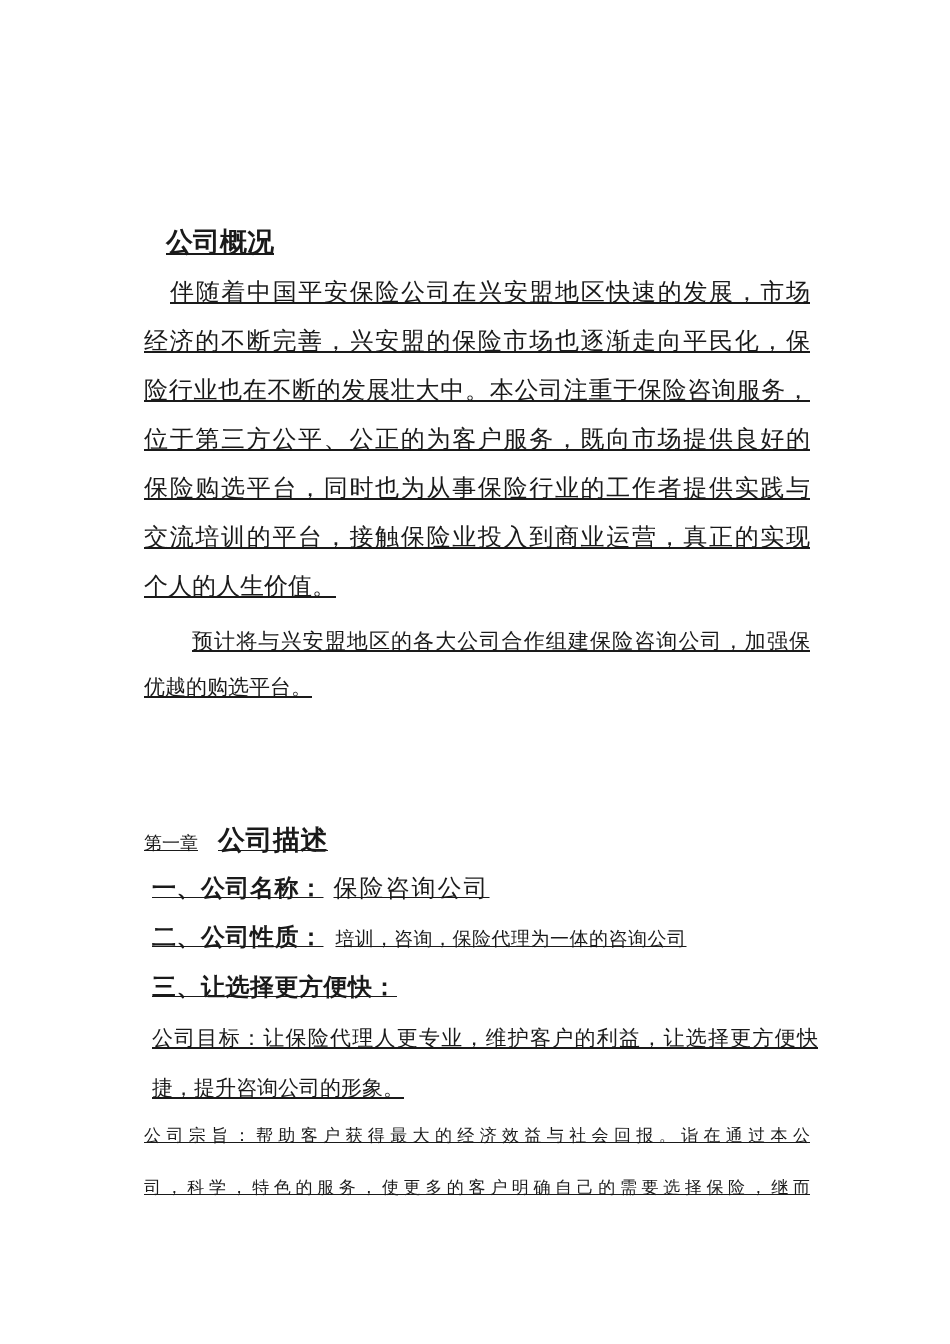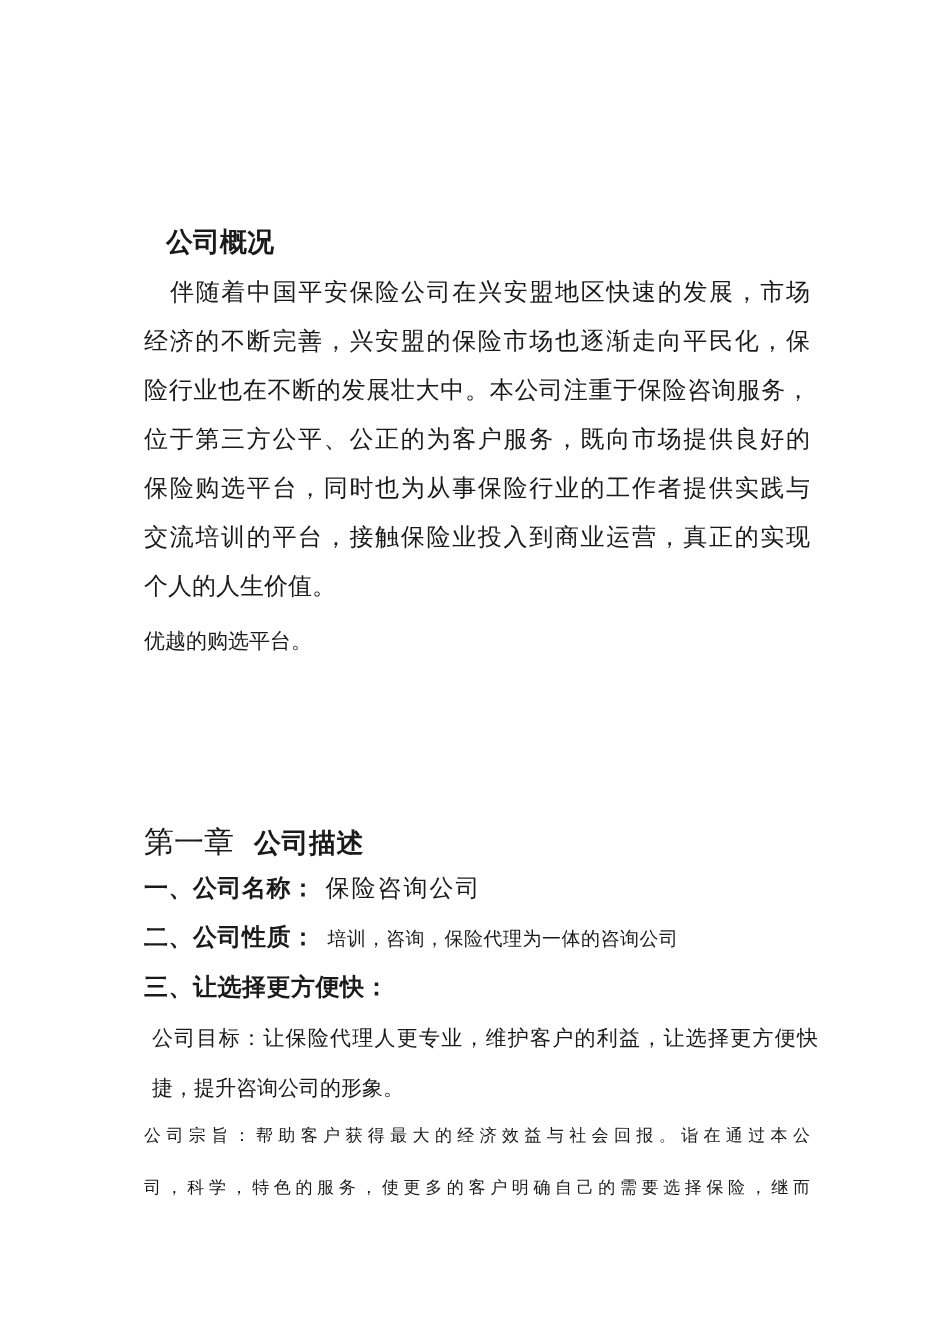--- a/index.html
+++ b/index.html
@@ -8,21 +8,21 @@
     background: #ffffff;
     font-family: "Liberation Serif", "DejaVu Serif", serif;
     color: #1a1a1a;
   }
   .page {
     position: relative;
     width: 950px; height: 1344px;
     background: #ffffff;
     overflow: hidden;
   }
-  .abs { position: absolute; }
+  .abs { position: absolute; text-decoration: underline; }
 
   
   .h1 {
     left: 166px; top: 224px;
     font-size: 27px; font-weight: bold;
     letter-spacing: 0px; margin: 0;
     white-space: nowrap;
   }
 
   
@@ -45,25 +45,25 @@
   .lline {
     text-align: right;
     text-align-last: left;
     white-space: nowrap;
   }
   .indent1 { padding-left: 26px; }
   .indent2 { padding-left: 48px; }
 
   
   .chapter { left: 144px; top: 822px; white-space: nowrap; }
-  .chnum   { font-size: 30px; font-weight: normal; text-align: center; }
+  .chnum   { font-size: 18px; font-weight: normal; text-align: center; }
   .chtitle { font-size: 27px; font-weight: bold; margin-left: 20px; letter-spacing: 0.5px; }
 
   
-  .item   { left: 144px; white-space: nowrap; text-align: center; }
+  .item   { left: 152px; white-space: nowrap; text-align: center; }
   .item1  { top: 872px; }
   .item2  { top: 921px; }
   .item3  { top: 971px; }
   .ilabel { font-size: 24px; font-weight: bold; letter-spacing: 0.5px; }
   .ivalue1 { font-size: 24px; font-weight: normal; margin-left: 10px; letter-spacing: 2px; }
   .ivalue2 { font-size: 19px; font-weight: normal; margin-left: 12px; letter-spacing: 0.5px; }
 
   
   .goal {
     left: 152px; top: 1013px; width: 666px;
@@ -85,20 +85,21 @@
     <div class="jline indent1">伴随着中国平安保险公司在兴安盟地区快速的发展，市场</div>
     <div class="jline">经济的不断完善，兴安盟的保险市场也逐渐走向平民化，保</div>
     <div class="jline">险行业也在不断的发展壮大中。本公司注重于保险咨询服务，</div>
     <div class="jline">位于第三方公平、公正的为客户服务，既向市场提供良好的</div>
     <div class="jline">保险购选平台，同时也为从事保险行业的工作者提供实践与</div>
     <div class="jline">交流培训的平台，接触保险业投入到商业运营，真正的实现</div>
     <div class="lline">个人的人生价值。</div>
   </div>
 
   <div class="abs p2">
+    <div class="jline indent2">预计将与兴安盟地区的各大公司合作组建保险咨询公司，加强保</div>
     <div class="lline">优越的购选平台。</div>
   </div>
 
   <div class="abs chapter">
     <span class="chnum">第一章</span><span class="chtitle">公司描述</span>
   </div>
 
   <div class="abs item item1">
     <span class="ilabel">一、公司名称：</span><span class="ivalue1">保险咨询公司</span>
   </div>

